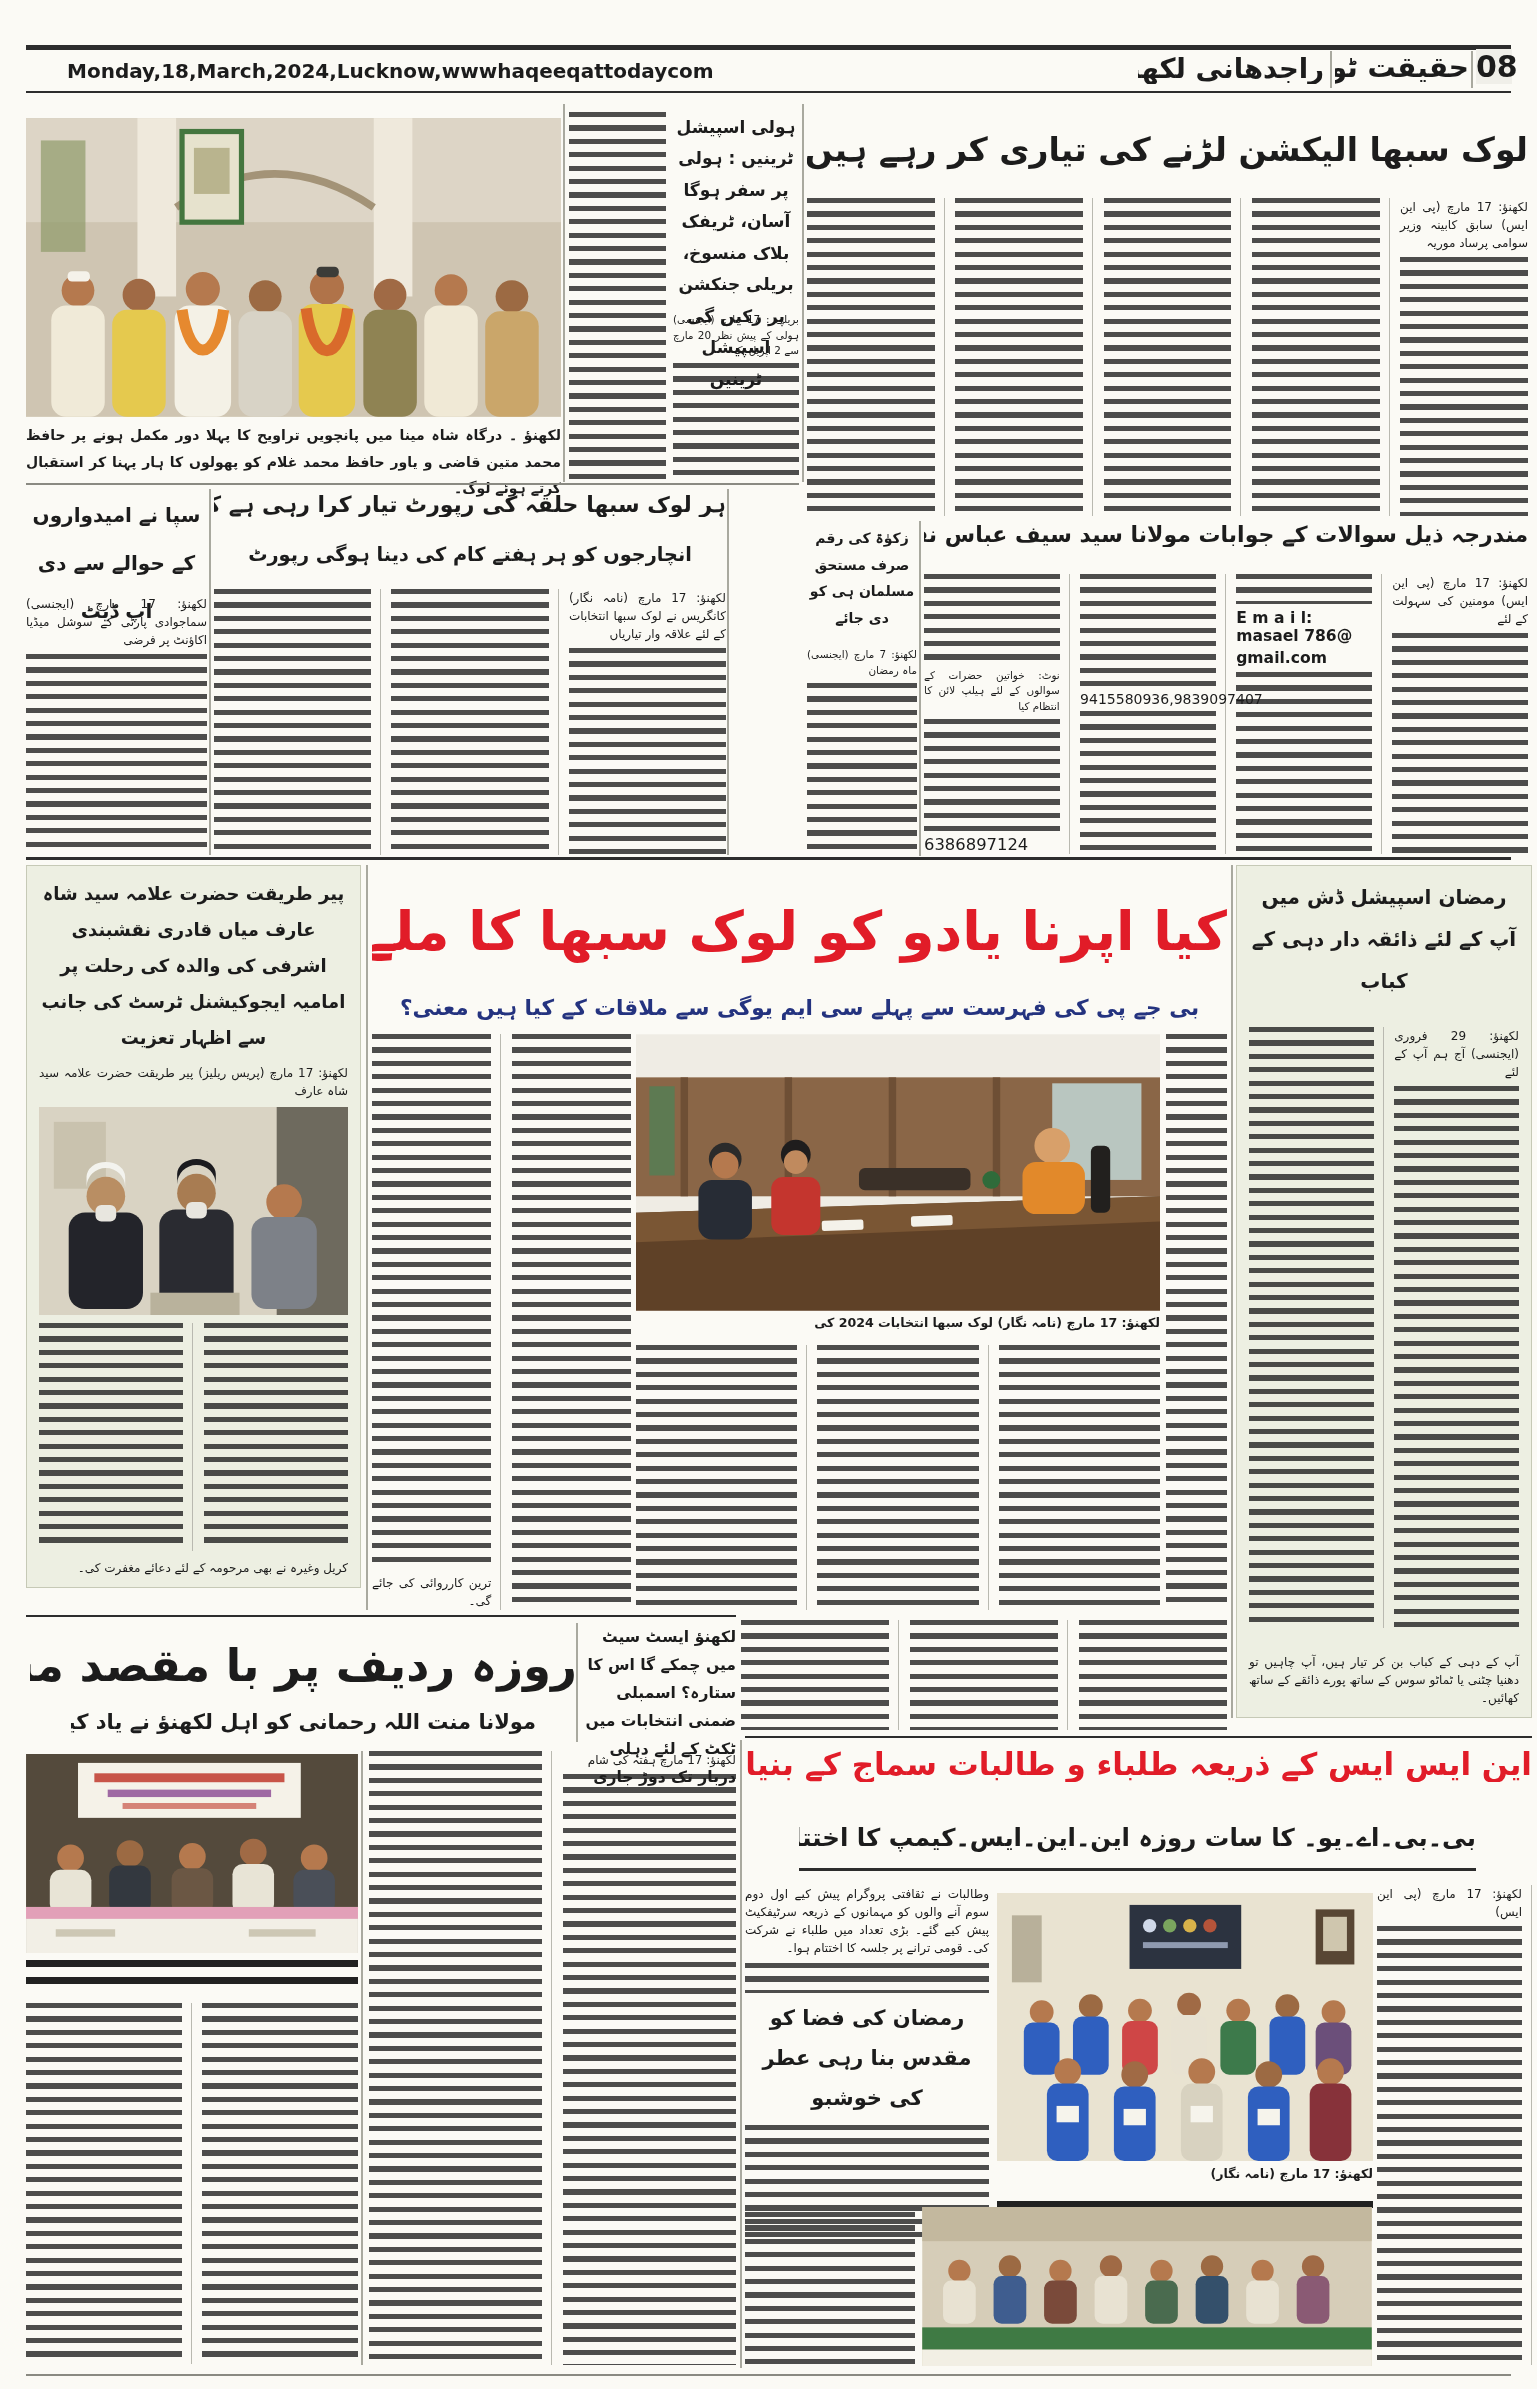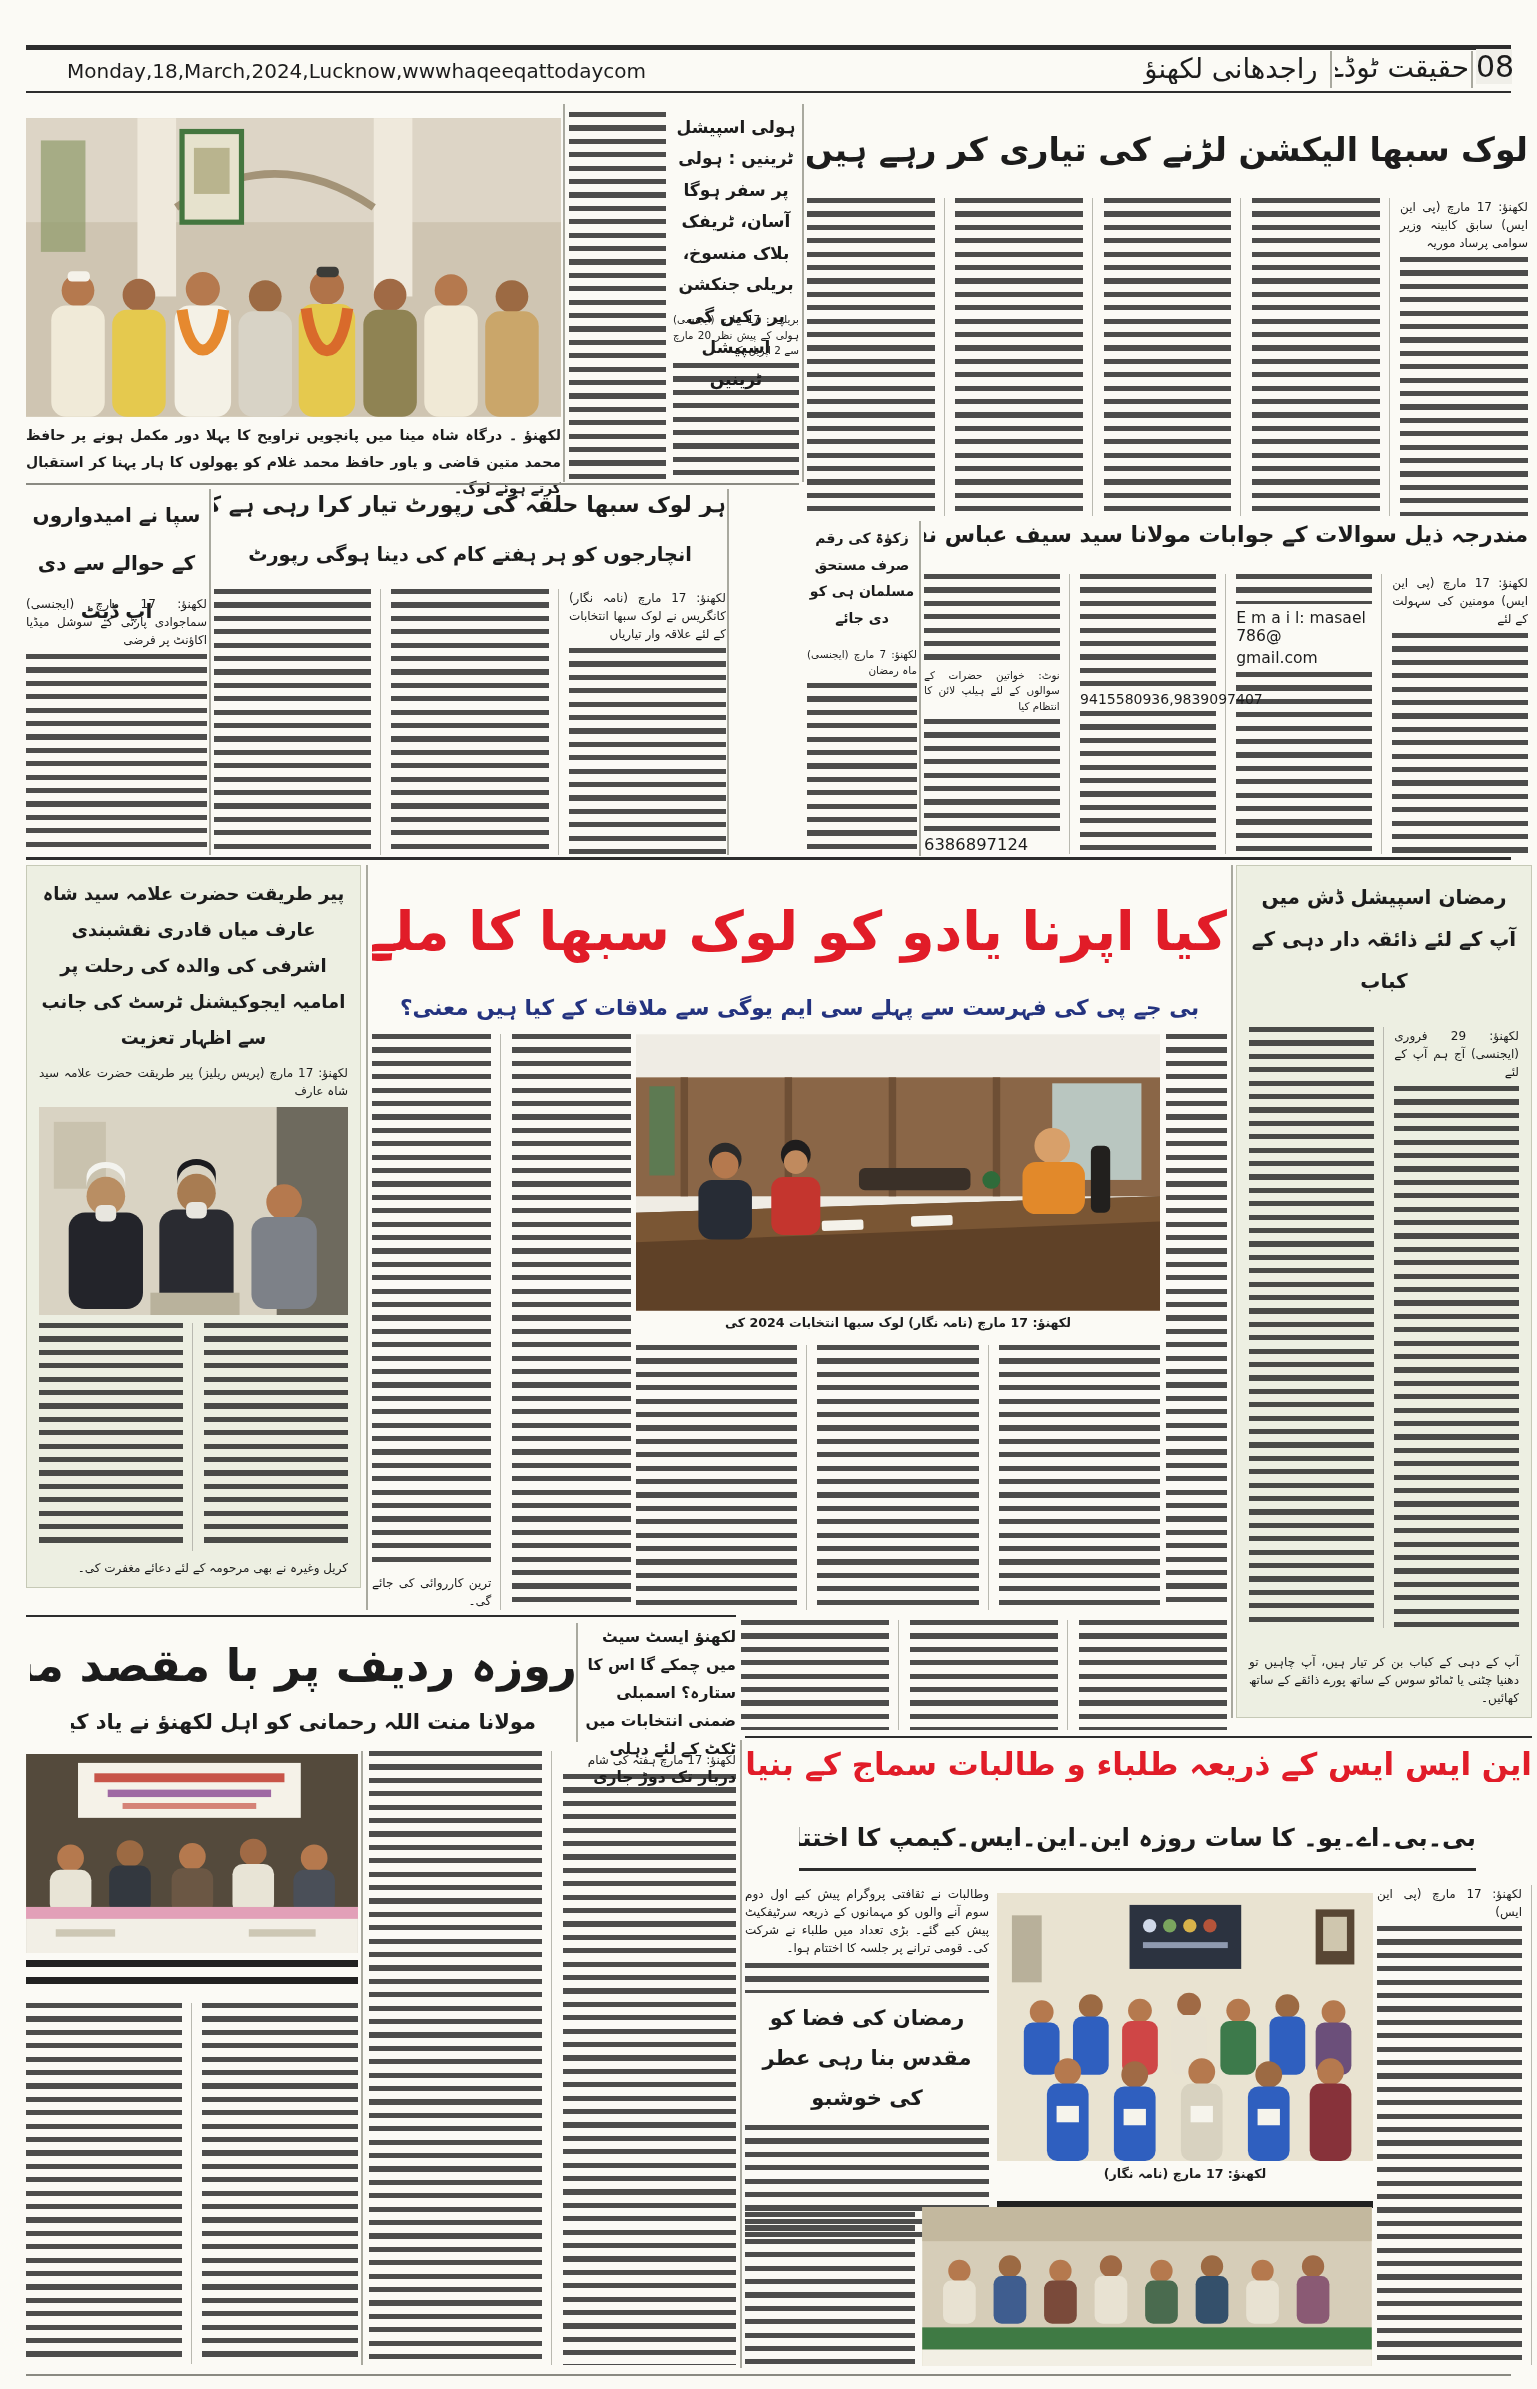--- a/index.html
+++ b/index.html
@@ -1,25 +1,25 @@
 <!DOCTYPE html>
 <html lang="ur" style="font-size:12px"><head>
 <meta charset="utf-8">
 <style>
   * { margin:0; padding:0; box-sizing:border-box; }
   html,body { width:1537px; height:2389px; }
   body { position:relative; background:#fbfaf5; font-family:"DejaVu Sans", sans-serif; color:#1c1c1c; overflow:hidden; }
   .abs { position:absolute; }
-  .rtl { direction:rtl; unicode-bidi:embed;text-align:center; }
+  .rtl { direction:rtl; unicode-bidi:embed; }
   .ltr { direction:ltr; }
   .rule { background:#2d2d2d; }
   .vrule { background:#a9a99f; width:1.5px; }
   .center { text-align:center; }
   .nowrap { white-space:nowrap; overflow:hidden; }
-  .bold { font-weight:400; }
+  .bold { font-weight:700; }
   .snippet { font-size:12px; line-height:1.5; text-align:justify; }
   .small { font-size:10.4px; }
   .gk { background-image:repeating-linear-gradient(rgba(28,28,28,.78) 0 5.2px, rgba(0,0,0,0) 5.2px 13.4px); }
   .gkb { background-image:repeating-linear-gradient(rgba(10,10,10,.9) 0 7.4px, rgba(0,0,0,0) 7.4px 17px); }
   .fill { flex:1 1 auto; }
   .cols { display:flex; flex-direction:row-reverse; gap:10.4px; }
   .col { flex:1 1 0; display:flex; flex-direction:column; gap:4.5px; min-width:0; }
   .col:not(:first-child){ border-right:1.1px solid #b9b9b0; padding-right:9px; }
   .tint { background:#edefe2; border:0.7px solid #c6c9b6; }
   .red { color:#e11c28; }

